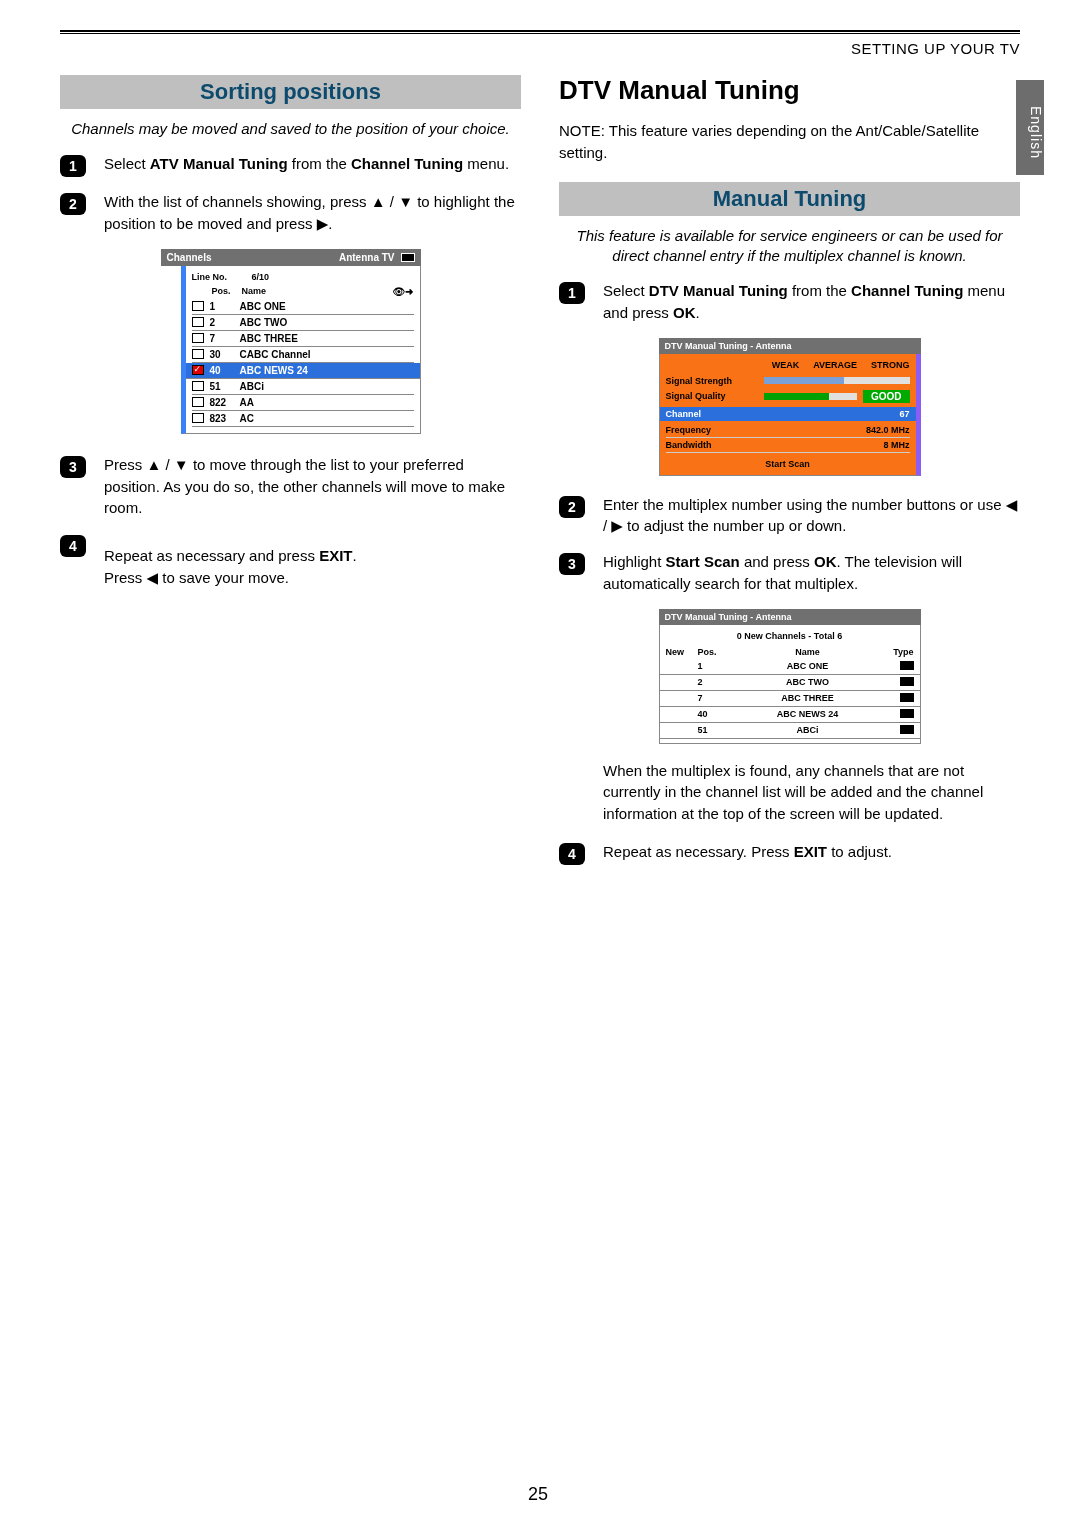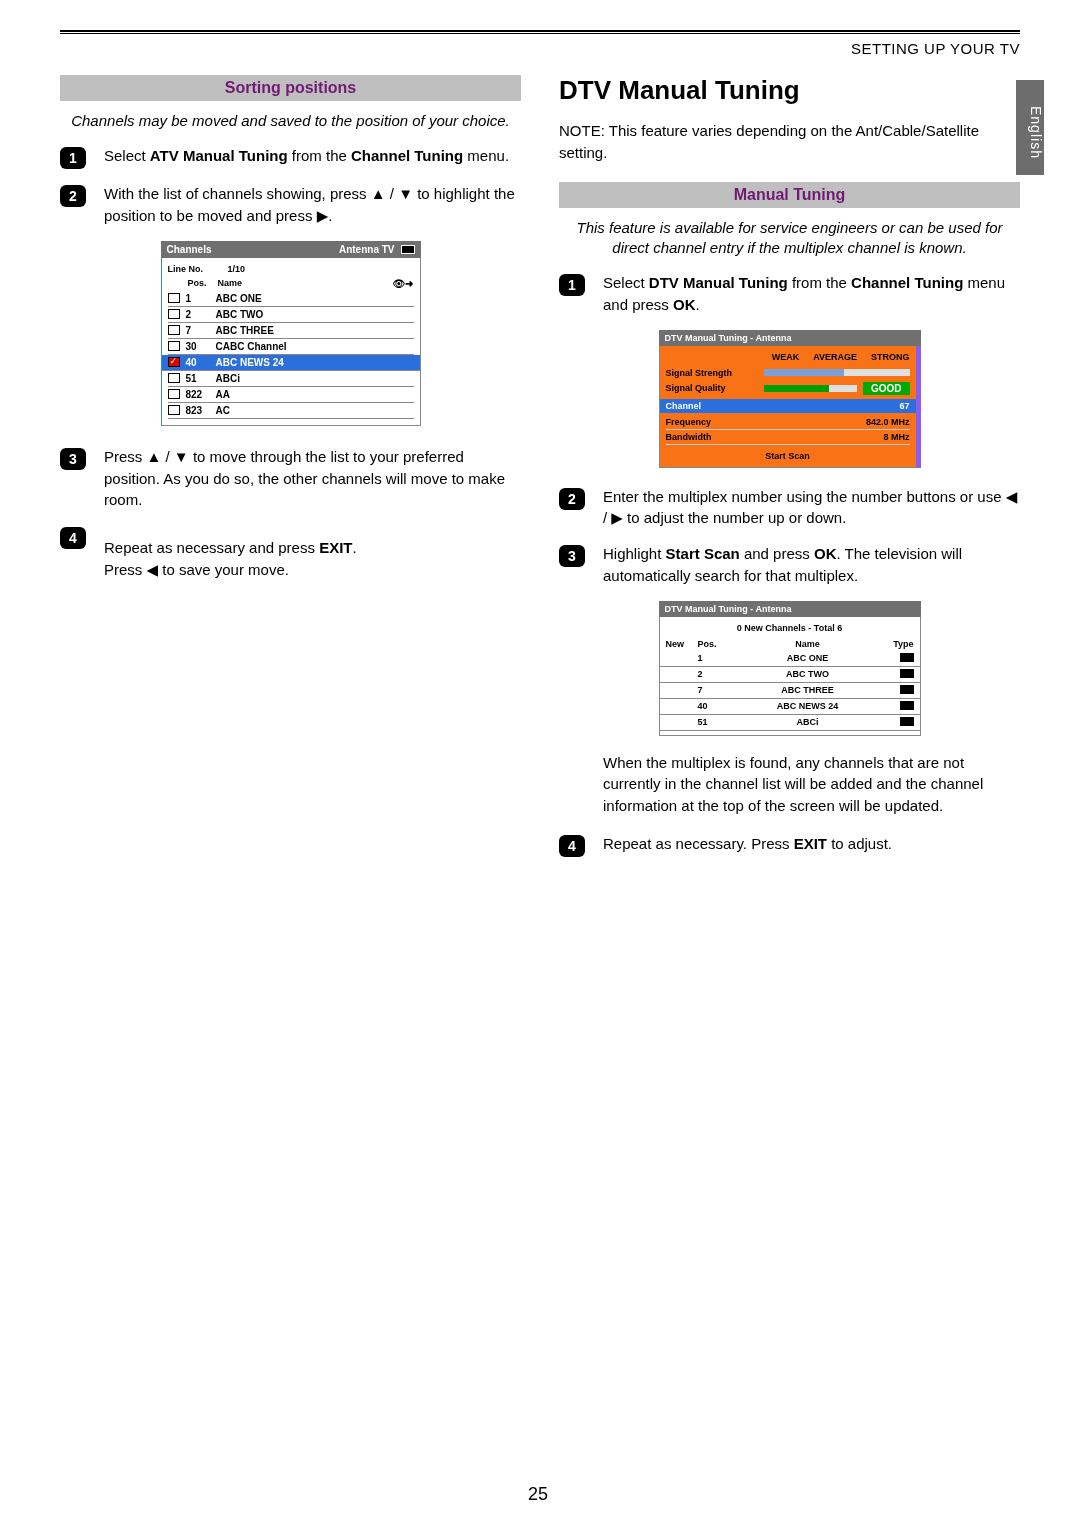--- a/index.html
+++ b/index.html
@@ -3,33 +3,33 @@
 <meta charset="utf-8">
 <style>
   * { box-sizing: border-box; margin: 0; padding: 0; }
   body { font-family: Arial, Helvetica, sans-serif; font-size: 15px; color: #000; background: #fff; }
   .page { width: 1080px; height: 1529px; margin: 0 auto; position: relative; padding: 30px 60px 0 60px; }
   .rule-top { border-top: 2px solid #000; border-bottom: 1px solid #000; height: 4px; margin-bottom: 6px; }
   .header-label { text-align: right; font-size: 15px; letter-spacing: 0.5px; margin-bottom: 18px; }
   .lang-tab { position: absolute; right: 36px; top: 80px; width: 28px; height: 95px; background: #6d6d6d; color: #fff; font-size: 14px; writing-mode: vertical-rl; text-orientation: mixed; text-align: center; padding-top: 10px; letter-spacing: 1px; }
   .columns { display: flex; gap: 38px; }
   .col { flex: 1 1 0; }
-  .section-title-grey { background: #bfbfbf; color: #701a75; font-weight: bold; font-size: 16px; text-align: center; padding: 4px 0; margin-bottom: 10px; }
+  .section-title-grey { background: #bfbfbf; color: #0c4a6e; font-weight: bold; font-size: 22px; text-align: center; padding: 4px 0; margin-bottom: 10px; }
   .section-title-main { font-weight: bold; font-size: 26px; margin-bottom: 14px; }
   .intro-italic { font-style: italic; text-align: center; font-size: 15px; line-height: 1.35; margin-bottom: 14px; }
   .step { display: flex; align-items: flex-start; margin-bottom: 14px; }
   .step-badge { flex: 0 0 26px; height: 22px; border-radius: 6px; background: #000; color: #fff; font-weight: bold; font-size: 14px; text-align: center; line-height: 22px; margin-right: 18px; margin-top: 2px; }
   .step-text { flex: 1; font-size: 15px; line-height: 1.45; }
   .step-text .bold { font-weight: bold; }
   .note { font-size: 15px; line-height: 1.45; margin-bottom: 18px; }
   .arrow { font-family: Arial; }
   
   .osd { width: 260px; margin: 10px auto 20px auto; font-size: 10px; }
   .osd-title { background: #707070; color: #fff; padding: 3px 6px; display: flex; justify-content: space-between; align-items: center; font-weight: bold; }
-  .osd-body { border-left: 1px solid #3b82f6; border-right: 1px solid #888; border-bottom: 1px solid #888; padding: 4px 6px 6px 6px; background: #fff; }
+  .osd-body { border-left: 5px solid #3b82f6; border-right: 1px solid #888; border-bottom: 1px solid #888; padding: 4px 6px 6px 6px; background: #fff; margin-left: 20px; }
   .osd-line { display: flex; font-weight: bold; padding: 2px 0; font-size: 9px; }
   .osd-rowhead { display: flex; font-weight: bold; padding: 2px 0 2px 20px; font-size: 9px; }
   .osd-row { display: flex; align-items: center; border-bottom: 1px solid #888; padding: 2px 0; }
   .osd-check { width: 12px; height: 10px; border: 1px solid #000; margin-right: 6px; background: #fff; flex: 0 0 12px; }
   .osd-check.sel { background: #d00; position: relative; }
   .osd-check.sel::after { content: "✓"; color: #fff; font-size: 9px; position: absolute; left: 1px; top: -2px; }
   .osd-pos { width: 30px; font-weight: bold; }
   .osd-name { flex: 1; font-weight: bold; }
   .osd-row.hl { background: #2a6fdc; color: #fff; margin: 0 -6px; padding-left: 6px; padding-right: 6px; }
   .osd-row.hl .osd-check { margin-left: 0; }
@@ -94,21 +94,21 @@
         <div class="osd-title">
           <span>Channels</span>
           <span style="display:flex;align-items:center;gap:6px">
             <span>Antenna TV</span>
             <span class="tv-icon"></span>
           </span>
         </div>
         <div class="osd-body">
           <div class="osd-line">
             <span style="width:60px">Line No.</span>
-            <span>1/10</span>
+            <span>6/10</span>
           </div>
           <div class="osd-rowhead">
             <span class="osd-pos">Pos.</span>
             <span class="osd-name">Name</span>
             <span class="eye-icon">👁➜</span>
           </div>
           <div id="osd-rows">
               <div class="osd-row">
                 <span class="osd-check"></span>
                 <span class="osd-pos">1</span>

